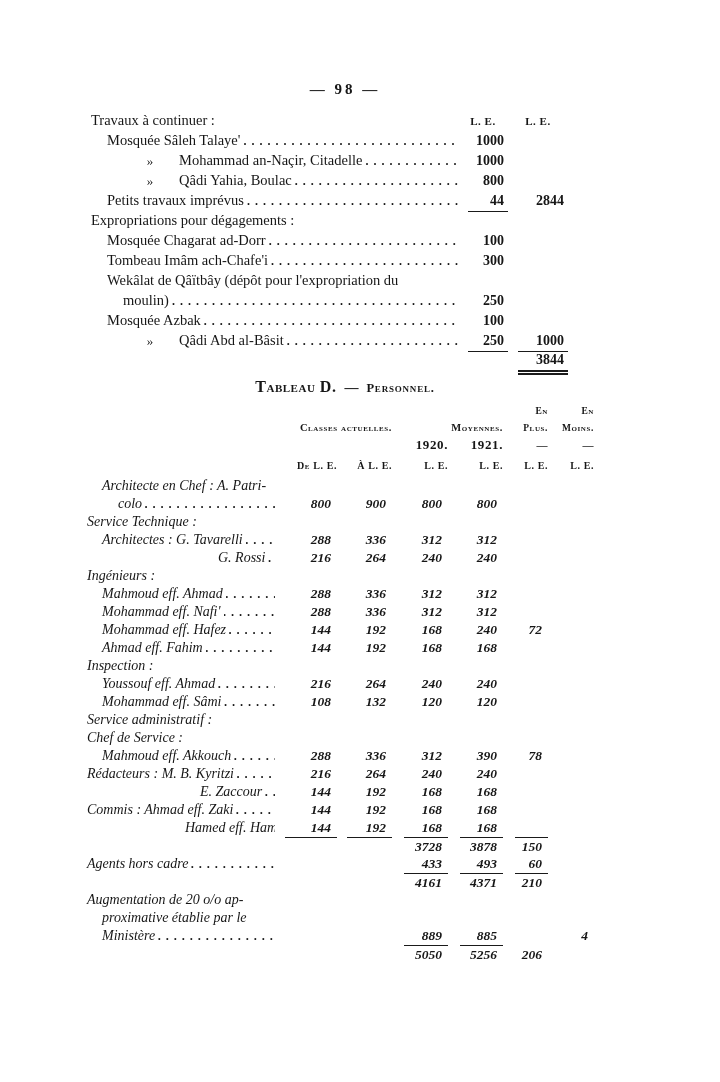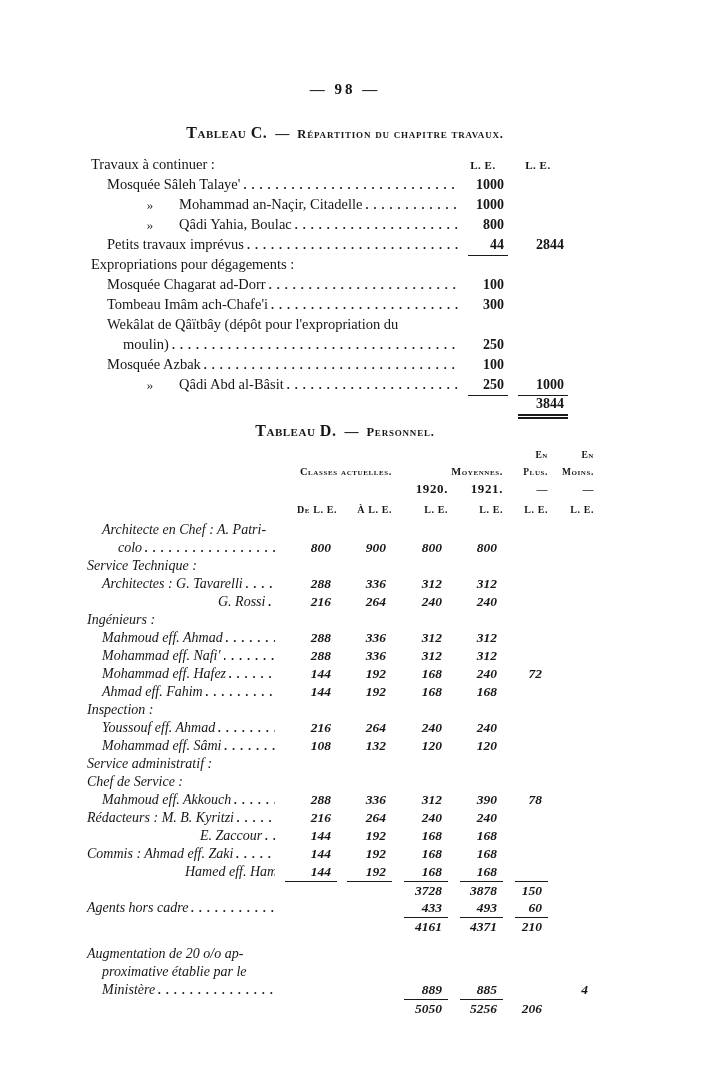--- a/index.html
+++ b/index.html
@@ -75,42 +75,37 @@
   .h-le21{grid-column:5;grid-row:4;font-size:10px;}
   .h-leplus{grid-column:6;grid-row:4;font-size:10px;}
   .h-lemoins{grid-column:7;grid-row:4;font-size:10px;}
 
   .d-rows{margin-top:6px;}
   .d-row{
     align-items:baseline;height:18px;line-height:18px;font-size:14px;font-style:italic;
   }
   .d-row .lbl{display:flex;align-items:baseline;overflow:hidden;white-space:nowrap;}
   .d-row .num{text-align:right;padding-right:6px;font-weight:bold;font-size:13.5px;}
-  .d-row.gap{margin-top:10px;}
+  .d-row.gap{}
   
   .d-s{padding-left:2px;}
   .d-i{padding-left:17px;}
   .d-i2{padding-left:33px;text-align:center;}
   .d-r1{padding-left:100px;}
   .d-r2{padding-left:115px;}
   .d-r3{padding-left:133px;}
 </style>
 </head>
 <body>
 
 <div class="sheet">
   <div class="content">
 
     <div class="page-num">— 98 —</div>
 
-    <div class="tbl-title title-c">
-      <span class="big">Tableau C.</span>
-      <span class="dash">—</span>
-      <span class="small">Répartition du chapitre travaux.</span>
-    </div>
 
     <div class="c-table" id="c-rows">
         <div class="c-row">
           <div class="lbl c-ind0">
             <span class="txt">Travaux à continuer :</span>
           </div>
           <div class="num headcell">L. E.</div>
           <div class="num headcell">L. E.</div>
         </div>
         <div class="c-row">

